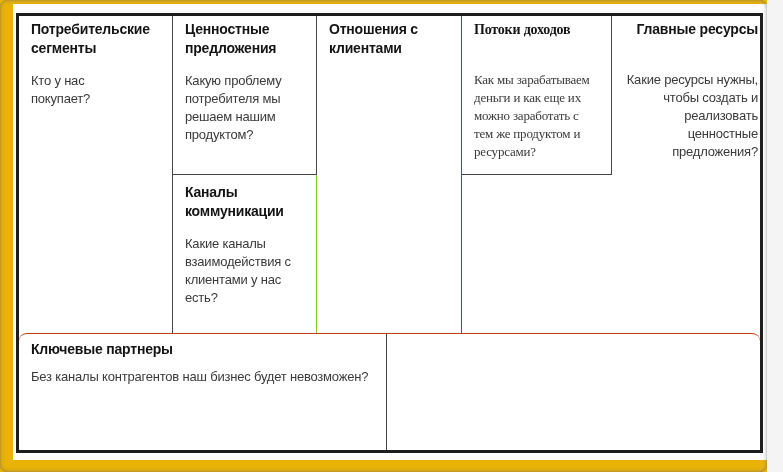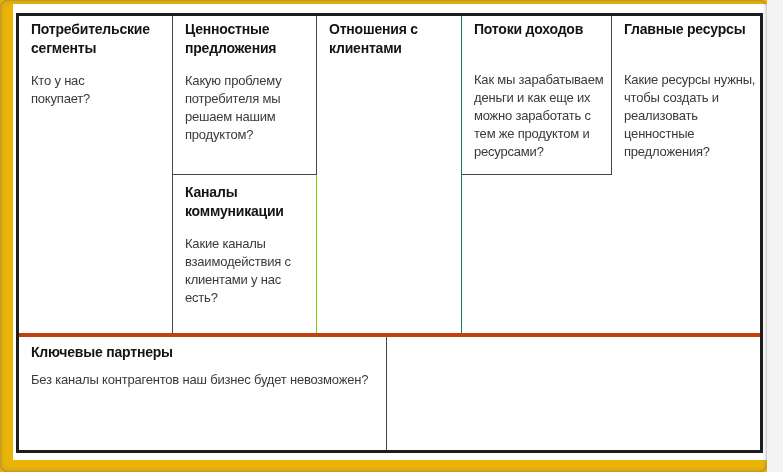--- a/index.html
+++ b/index.html
@@ -64,29 +64,30 @@
     margin-top: 14px;
   }
   .gap-xl .cell-body { margin-top: 32px; }
   .gap-s  .cell-body { margin-top: 9px; }
 
   
   .cell-a { grid-column: 1; grid-row: 1 / 3; border-right: 1px solid #464646; }
   .cell-b { grid-column: 2; grid-row: 1; border-right: 1px solid #464646; border-bottom: 1px solid #464646; }
   .cell-f { grid-column: 2; grid-row: 2; border-right: 1px solid #84cc16; padding-top: 8px; }
   .cell-c { grid-column: 3; grid-row: 1 / 3; border-right: 1px solid #0f766e; }
-  .cell-d { grid-column: 4; grid-row: 1; border-right: 1px solid #464646; border-bottom: 1px solid #464646; }
+  .cell-d { grid-column: 4; grid-row: 1; border-right: 1px solid #464646; border-bottom: 1px solid #464646; font-family: Liberation Serif, serif; }
   .cell-g { grid-column: 4; grid-row: 2; border-right: 1px solid #464646; padding-top: 8px; }
-  .cell-e { grid-column: 5; grid-row: 1 / 3; }
+  .cell-e { grid-column: 5; grid-row: 1 / 3; text-align: right; }
   .bottom-row {
     grid-column: 1 / 6;
     grid-row: 3;
-    border-top: 4px solid #c2410c;
+    border-top: 1px solid #c2410c;
     display: grid;
     grid-template-columns: 368px 1fr;
+    border-radius: 8px;
   }
   .cell-h { border-right: 1px solid #464646; padding-top: 6px; }
   .cell-i { padding-top: 6px; }
 </style>
 </head>
 <body>
 
 <div class="stage">
   <div class="page"></div>
 

